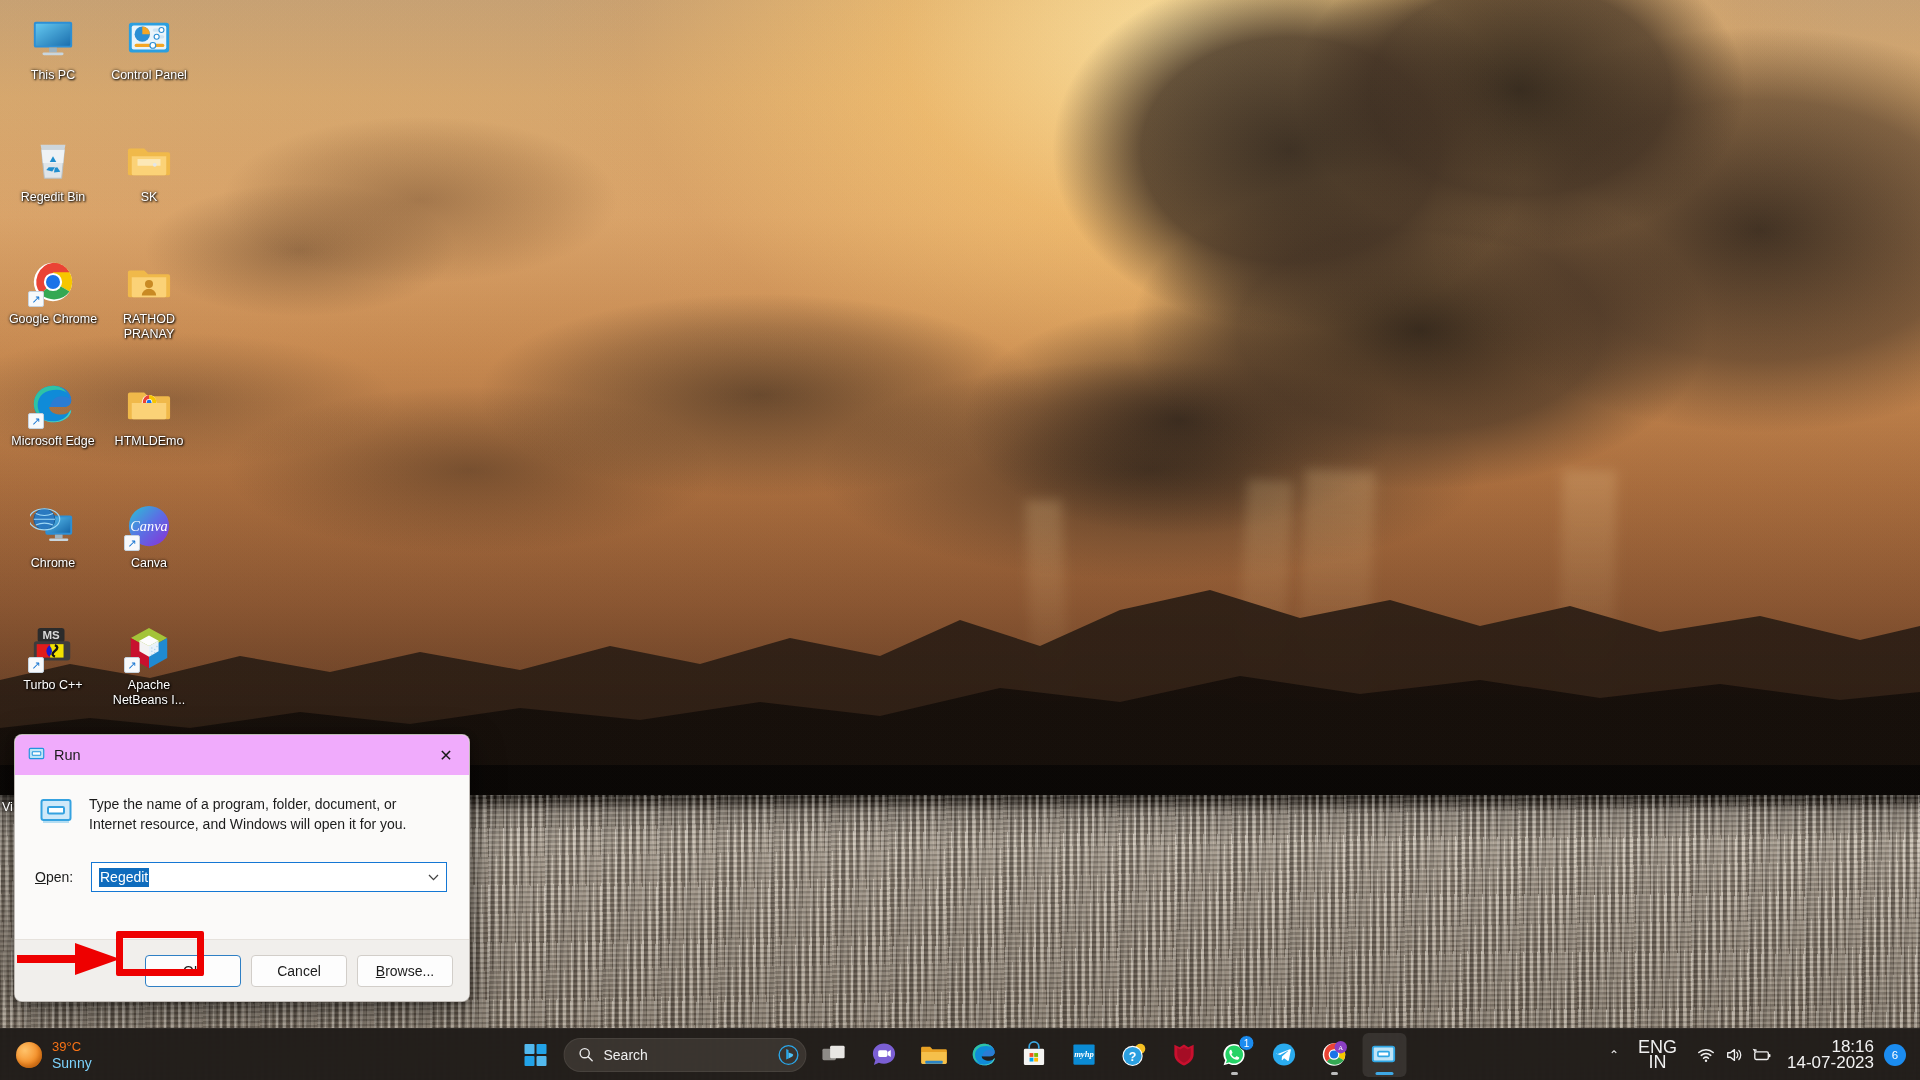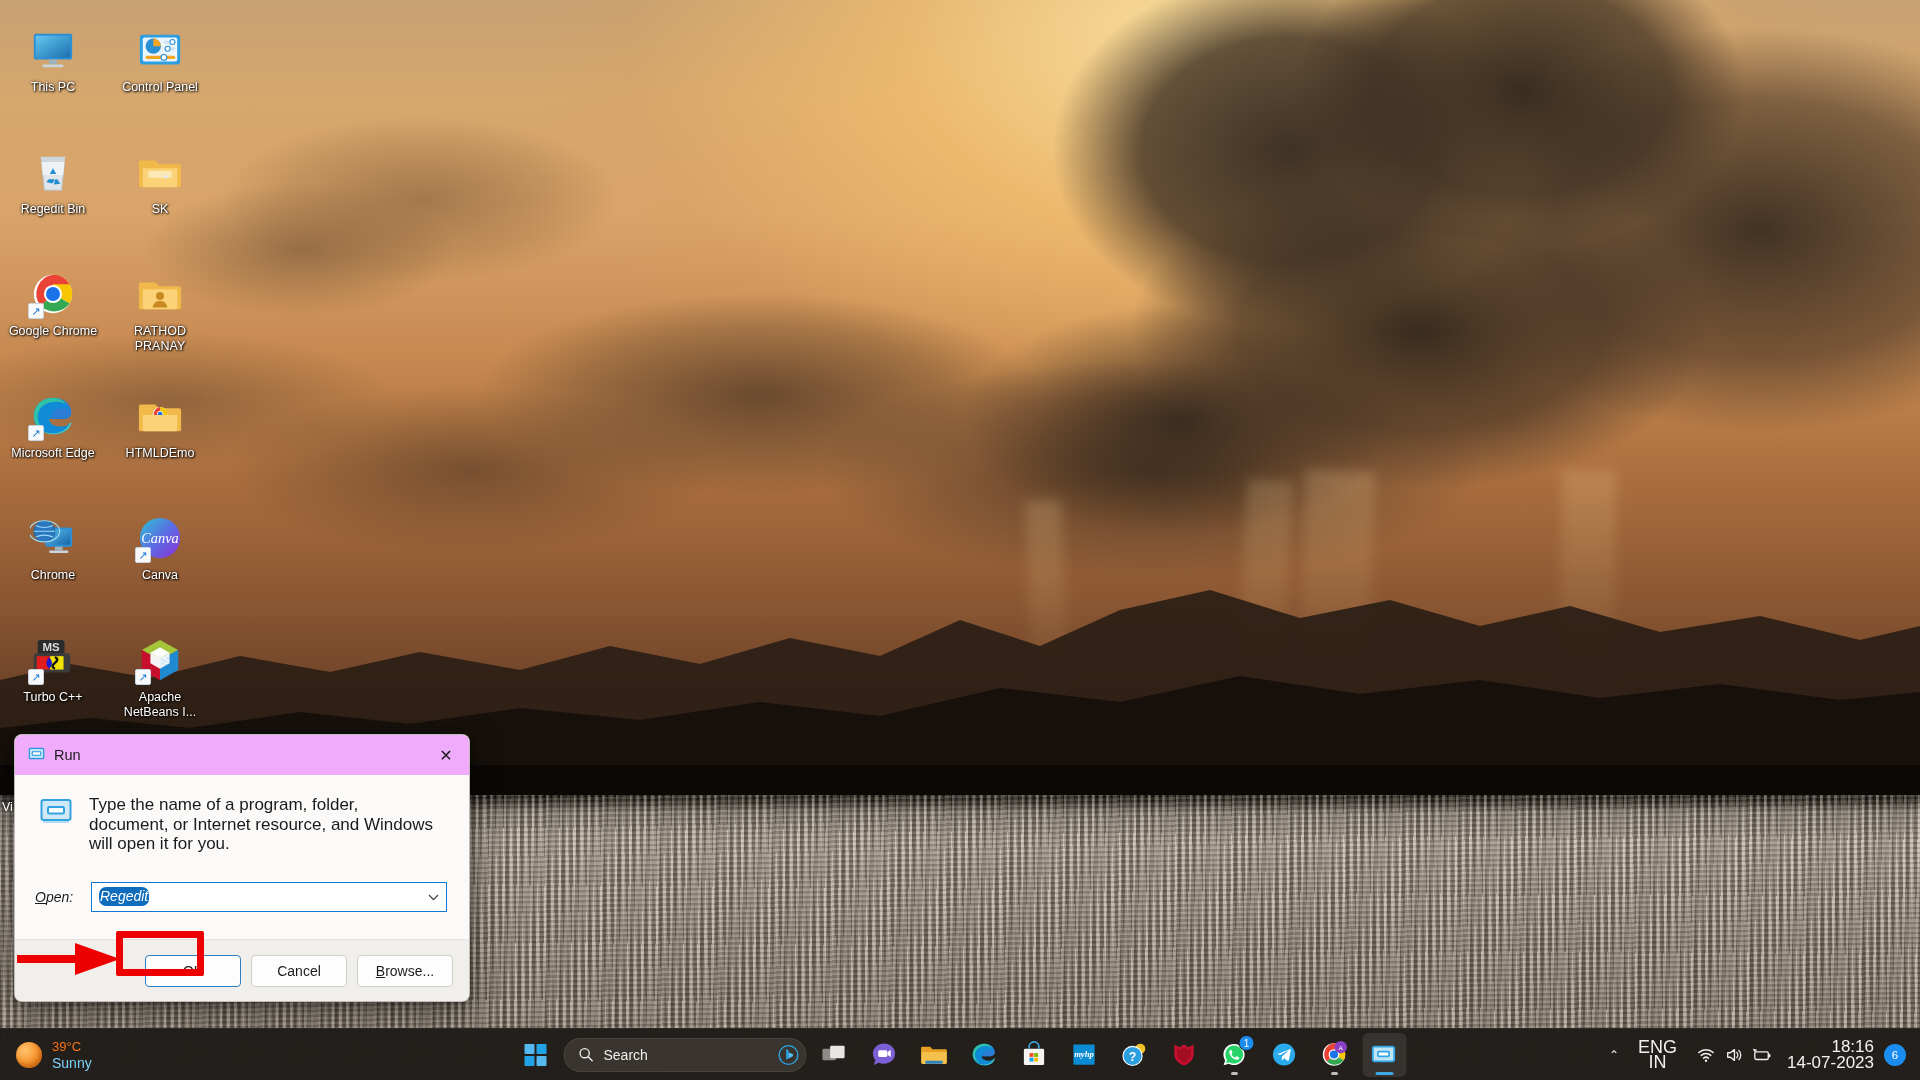--- a/index.html
+++ b/index.html
@@ -84,26 +84,26 @@
   .wp-grain {
     position: absolute; inset: 0;
     background-image:
       repeating-linear-gradient(0deg, rgba(255,255,255,0.012) 0px, rgba(0,0,0,0.012) 1px, rgba(255,255,255,0.012) 2px),
       repeating-linear-gradient(90deg, rgba(255,255,255,0.010) 0px, rgba(0,0,0,0.010) 1px, rgba(255,255,255,0.010) 2px);
     pointer-events: none;
   }
 
   
   #icon-grid {
-    position: absolute; left: 6px; top: 20px;
+    position: absolute; left: 6px; top: 8px;
     width: 200px;
     display: grid;
     grid-template-columns: 94px 94px;
     grid-auto-rows: 122px;
-    column-gap: 13px;
+    column-gap: 2px;
   }
   .dicon {
     width: 94px;
     display: flex; flex-direction: column; align-items: center;
     padding-top: 6px;
     cursor: default;
   }
   .dicon .glyph {
     width: 48px; height: 48px;
     position: relative;
@@ -150,43 +150,42 @@
   #run-close {
     position: absolute; right: 0; top: 0;
     width: 46px; height: 40px;
     display: flex; align-items: center; justify-content: center;
     font-size: 16px; color: #1b1b1b;
     cursor: default;
   }
   #run-body { padding: 18px 18px 0 18px; position: relative; height: 178px; }
   #run-desc-row { display: flex; gap: 16px; padding-left: 6px; }
   #run-desc {
-    font-size: 17px; line-height: 19.5px; color: #1b1b1b;
+    font-size: 14px; line-height: 19.5px; color: #1b1b1b;
     max-width: 346px; padding-top: 2px;
   }
   #run-open-row {
     display: flex; align-items: center;
-    margin-top: 28px; padding-left: 2px; font-style: italic;
+    margin-top: 28px; padding-left: 2px;
   }
   #run-open-label { width: 56px; font-size: 14px; color: #1b1b1b; }
   #run-open-label u { text-decoration: underline; }
   #run-combo {
     position: relative;
     width: 356px; height: 30px;
     border: 1px solid #1477d4;
     background: #ffffff;
     display: flex; align-items: center;
     padding: 0 24px 0 7px;
   }
   #run-combo-value {
     font-size: 14px; color: #ffffff;
     background: #0f6cbd;
     padding: 1px 1px 2px 1px;
     position: relative;
-    border-radius: 7px;
   }
   #run-combo-chevron {
     position: absolute; right: 7px; top: 50%;
     transform: translateY(-50%);
     color: #3b3b3b; font-size: 11px;
   }
   #run-footer {
     position: absolute; left: 0; right: 0; bottom: 0;
     height: 62px;
     background: #f1efec;

